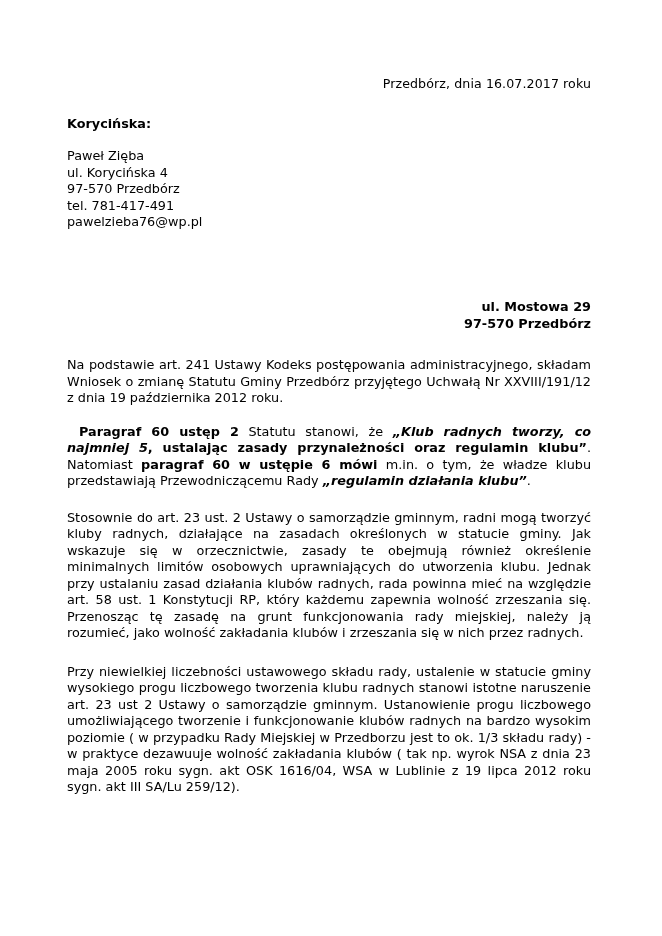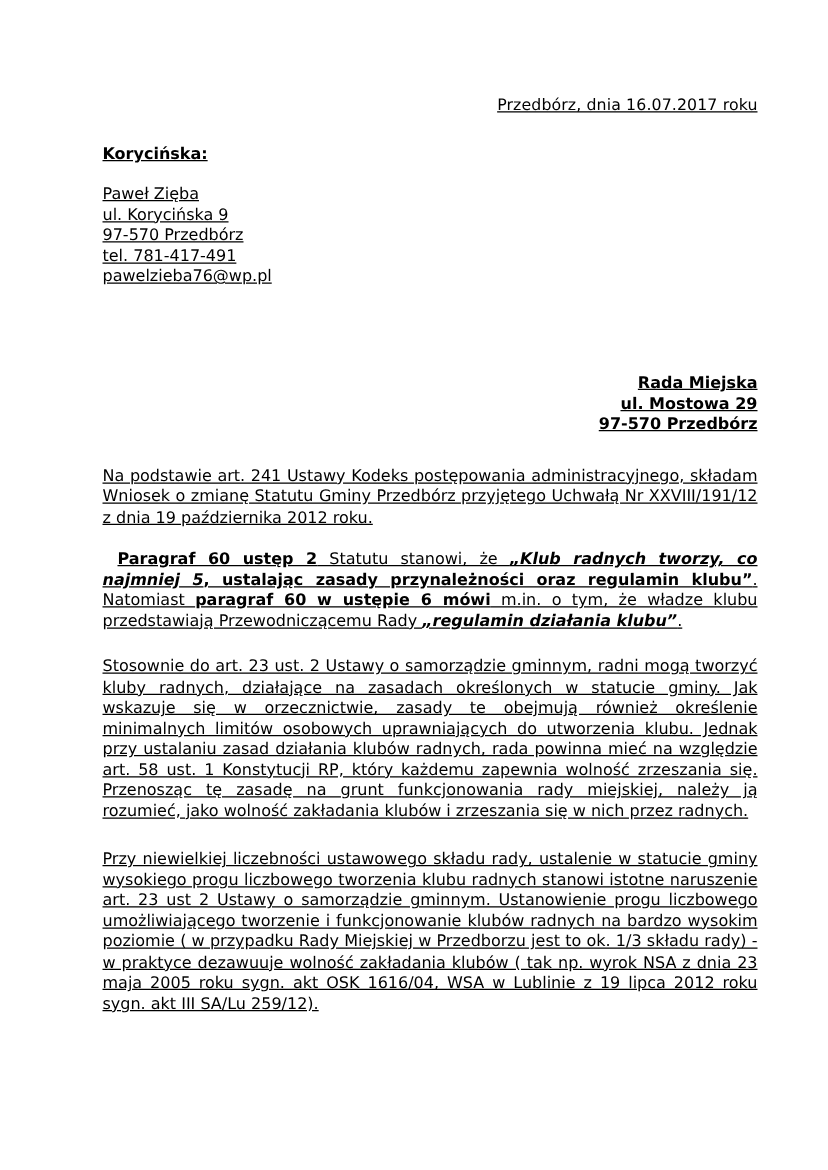--- a/index.html
+++ b/index.html
@@ -16,24 +16,23 @@
   .page {
     position: relative;
     width: 662px;
     height: 936px;
     background: #ffffff;
     overflow: hidden;
     box-sizing: border-box;
   }
   .content {
     position: absolute;
-    left: 82px;
+    left: 67px;
     top: 0;
     width: 524px;
-    text-decoration: underline;
   }
 
   
   .date-line {
     margin-top: 76px;
     text-align: right;
     font-size: 12.6px;
     line-height: 16px;
     letter-spacing: 0.1px;
   }
@@ -96,28 +95,27 @@
 
 <div class="page">
   <div class="content">
 
     <div class="date-line">Przedbórz, dnia 16.07.2017 roku</div>
 
     <div class="sender-heading">Korycińska:</div>
 
     <div class="sender-lines">
       <div>Paweł Zięba</div>
-      <div>ul. Korycińska 9</div>
+      <div>ul. Korycińska 4</div>
       <div>97-570 Przedbórz</div>
       <div>tel. 781-417-491</div>
       <div>pawelzieba76@wp.pl</div>
     </div>
 
     <div class="recipient">
-      <div>Rada Miejska</div>
       <div>ul. Mostowa 29</div>
       <div>97-570 Przedbórz</div>
     </div>
 
 
     <p class="para p1">Na podstawie art. 241 Ustawy Kodeks postępowania administracyjnego, składam Wniosek o zmianę Statutu Gminy Przedbórz przyjętego Uchwałą Nr XXVIII/191/12 z dnia 19 października 2012 roku.</p>
 
     <p class="para p2">
       <span class="b">Paragraf 60 ustęp 2</span><span> Statutu stanowi, że </span><span class="bi">„Klub radnych tworzy, co najmniej 5</span><span class="b">, ustalając zasady przynależności oraz regulamin klubu”</span><span>. Natomiast </span><span class="b">paragraf 60 w ustępie 6 mówi</span><span> m.in. o tym, że władze klubu przedstawiają Przewodniczącemu Rady </span><span class="bi">„regulamin działania klubu”</span><span>.</span>
     </p>

